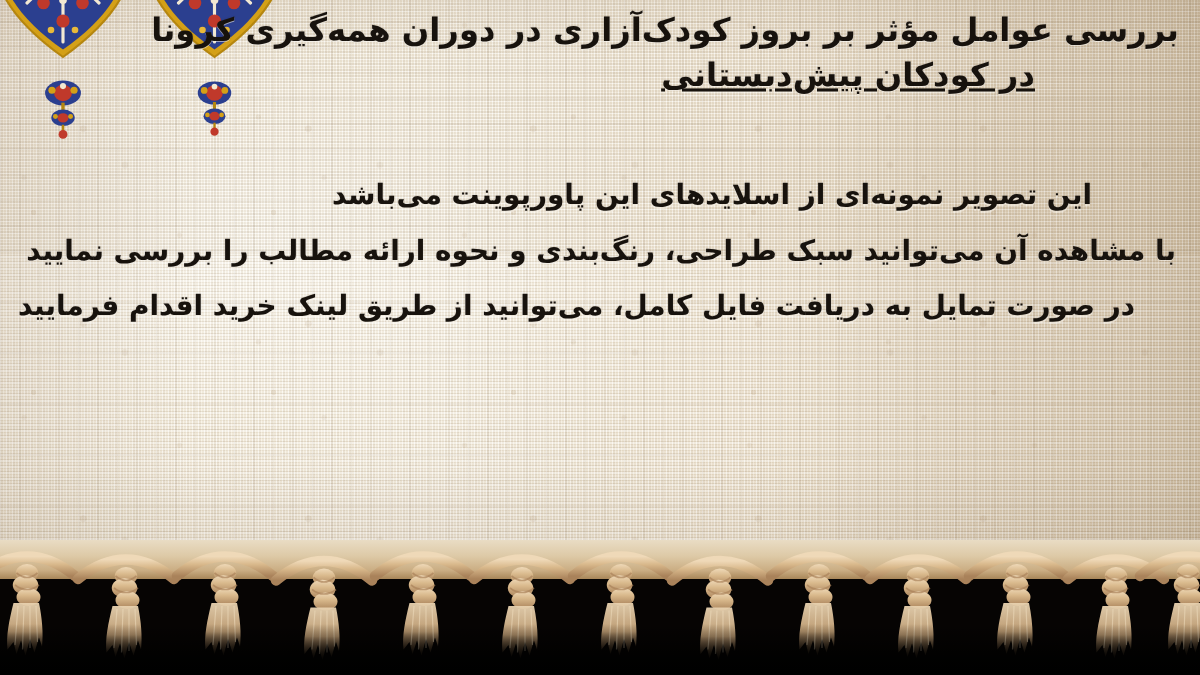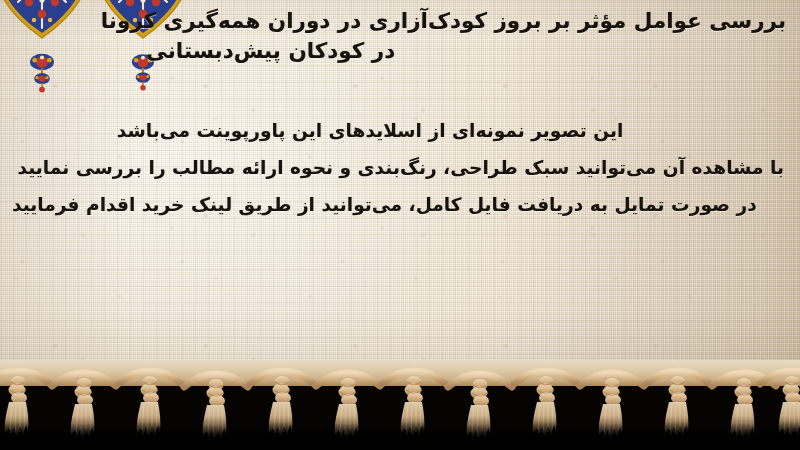--- a/index.html
+++ b/index.html
@@ -114,38 +114,38 @@
   }
   .title-line {
     color: #17120d;
     font-size: 21.5px;
     font-weight: 700;
     line-height: 30px;
     letter-spacing: 0px;
     white-space: nowrap;
     text-shadow: 0 1px 0 rgba(255,252,244,0.55), 0 0 1px rgba(40,28,16,0.35);
   }
-  .title-line.second { text-align: left; padding-right: 96px; }
+  .title-line.second { text-align: right; padding-right: 96px; text-decoration: underline; }
 
   .body-block {
     position: absolute;
     right: 12px;
     top: 112px;
     width: 776px;
     direction: rtl;
   }
   .body-line {
     color: #17120d;
     font-size: 18.6px;
     font-weight: 700;
     line-height: 37px;
     white-space: nowrap;
     text-shadow: 0 1px 0 rgba(255,252,244,0.5), 0 0 1px rgba(40,28,16,0.30);
   }
-  .body-line.l1 { text-align: center; padding-right: 60px; }
+  .body-line.l1 { text-align: right; padding-right: 60px; }
   .body-line.l2 { text-align: right; padding-right: 4px; margin-left: 42px; }
   .body-line.l3 { text-align: left; padding-right: 2px; }
 
   
   .fringe-band {
     position: absolute;
     left: 0;
     top: 360px;
     width: 800px;
     height: 90px;

